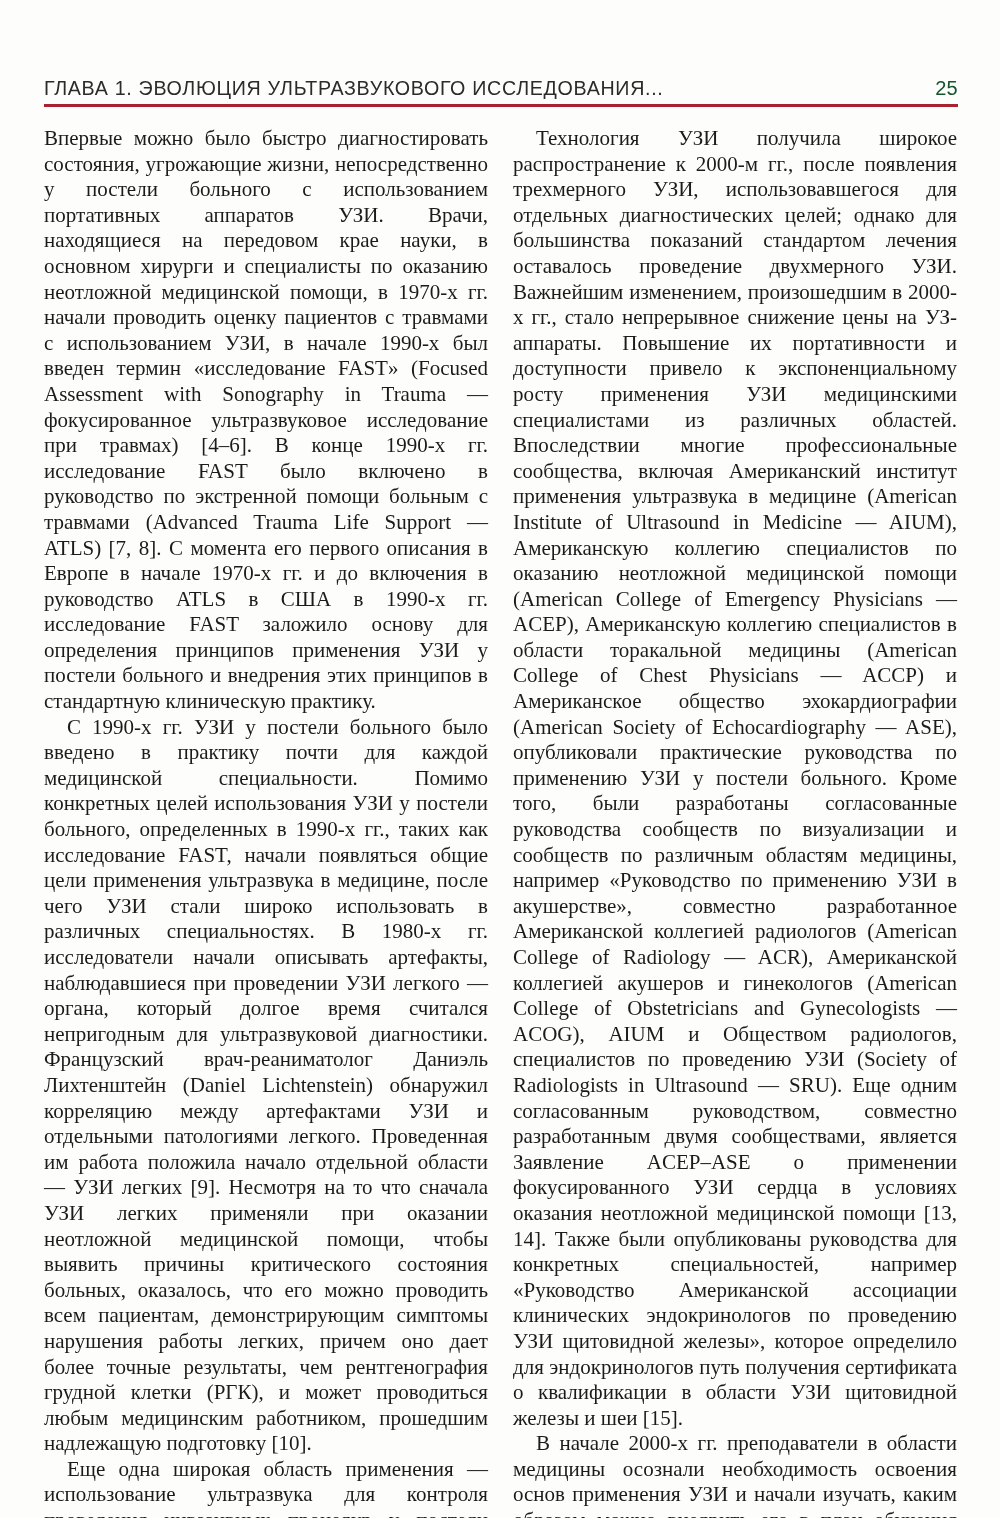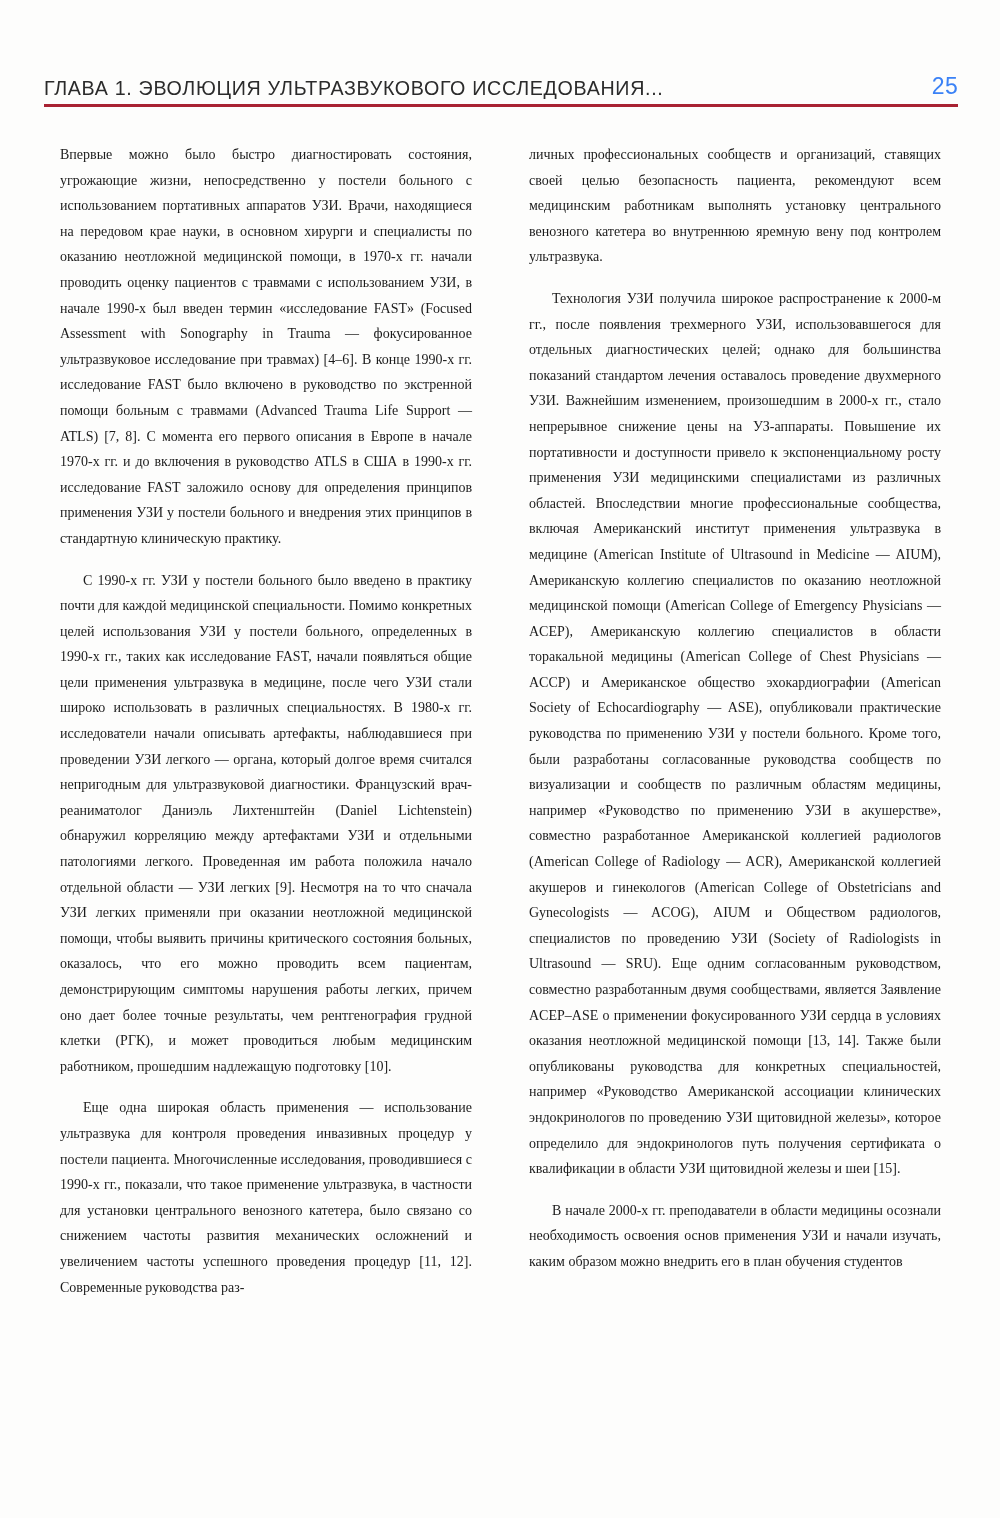--- a/index.html
+++ b/index.html
@@ -37,23 +37,23 @@
     letter-spacing: 0.7px;
     color: #2b2b2b;
     text-transform: uppercase;
     white-space: nowrap;
     transform: scaleX(0.96);
     transform-origin: left center;
   }
 
   .running-head-pageno {
     font-family: "Liberation Sans", "DejaVu Sans", sans-serif;
-    font-size: 23px;
+    font-size: 20px;
     font-weight: 400;
-    color: #3b82f6;
+    color: #14532d;
     letter-spacing: 0.3px;
   }
 
   .head-rule {
     position: absolute;
     left: 44px;
     top: 104px;
     width: 914px;
     height: 3px;
     background: #a82232;
@@ -69,23 +69,23 @@
     display: flex;
     gap: 25px;
   }
 
   .col {
     width: 444px;
     flex: 0 0 444px;
   }
 
   .col p {
-    margin: 16px;
+    margin: 0;
     font-family: "Liberation Serif", "DejaVu Serif", serif;
-    font-size: 14px;
+    font-size: 21px;
     line-height: 25.6px;
     color: #1b1b1b;
     text-align: justify;
     text-justify: inter-word;
     hyphens: manual;
     text-indent: 0;
     -webkit-font-smoothing: antialiased;
   }
 
   .col p.indent {
@@ -111,20 +111,19 @@
 
   <div class="columns">
 
     <div class="col">
       <p>Впервые можно было быстро диагностировать состояния, угрожающие жизни, непосредственно у постели больного с использованием портативных аппаратов УЗИ. Врачи, находящиеся на передовом крае науки, в основном хирурги и специалисты по оказанию неотложной медицинской помощи, в 1970-х гг. начали проводить оценку пациентов с травмами с использованием УЗИ, в начале 1990-х был введен термин «исследование FAST» (Focused Assessment with Sonography in Trauma — фокусированное ультразвуковое исследование при травмах) [4–6]. В конце 1990-х гг. исследование FAST было включено в руководство по экстренной помощи больным с травмами (Advanced Trauma Life Support — ATLS) [7, 8]. С момента его первого описания в Европе в начале 1970-х гг. и до включения в руководство ATLS в США в 1990-х гг. исследование FAST заложило основу для определения принципов применения УЗИ у постели больного и внедрения этих принципов в стандартную клиническую практику.</p>
       <p class="indent">С 1990-х гг. УЗИ у постели больного было введено в практику почти для каждой медицинской специальности. Помимо конкретных целей использования УЗИ у постели больного, определенных в 1990-х гг., таких как исследование FAST, начали появляться общие цели применения ультразвука в медицине, после чего УЗИ стали широко использовать в различных специальностях. В 1980-х гг. исследователи начали описывать артефакты, наблюдавшиеся при проведении УЗИ легкого — органа, который долгое время считался непригодным для ультразвуковой диагностики. Французский врач-реаниматолог Даниэль Лихтенштейн (Daniel Lichtenstein) обнаружил корреляцию между артефактами УЗИ и отдельными патологиями легкого. Проведенная им работа положила начало отдельной области — УЗИ легких [9]. Несмотря на то что сначала УЗИ легких применяли при оказании неотложной медицинской помощи, чтобы выявить причины критического состояния больных, оказалось, что его можно проводить всем пациентам, демонстрирующим симптомы нарушения работы легких, причем оно дает более точные результаты, чем рентгенография грудной клетки (РГК), и может проводиться любым медицинским работником, прошедшим надлежащую подготовку [10].</p>
       <p class="indent">Еще одна широкая область применения — использование ультразвука для контроля проведения инвазивных процедур у постели пациента. Многочисленные исследования, проводившиеся с 1990-х гг., показали, что такое применение ультразвука, в частности для установки центрального венозного катетера, было связано со снижением частоты развития механических осложнений и увеличением частоты успешного проведения процедур [11, 12]. Современные руководства раз-</p>
     </div>
 
     <div class="col">
-      <p>личных профессиональных сообществ и организаций, ставящих своей целью безопасность пациента, рекомендуют всем медицинским работникам выполнять установку центрального венозного катетера во внутреннюю яремную вену под контролем ультразвука.</p>
       <p class="indent">Технология УЗИ получила широкое распространение к 2000-м гг., после появления трехмерного УЗИ, использовавшегося для отдельных диагностических целей; однако для большинства показаний стандартом лечения оставалось проведение двухмерного УЗИ. Важнейшим изменением, произошедшим в 2000-х гг., стало непрерывное снижение цены на УЗ-аппараты. Повышение их портативности и доступности привело к экспоненциальному росту применения УЗИ медицинскими специалистами из различных областей. Впоследствии многие профессиональные сообщества, включая Американский институт применения ультразвука в медицине (American Institute of Ultrasound in Medicine — AIUM), Американскую коллегию специалистов по оказанию неотложной медицинской помощи (American College of Emergency Physicians — ACEP), Американскую коллегию специалистов в области торакальной медицины (American College of Chest Physicians — ACCP) и Американское общество эхокардиографии (American Society of Echocardiography — ASE), опубликовали практические руководства по применению УЗИ у постели больного. Кроме того, были разработаны согласованные руководства сообществ по визуализации и сообществ по различным областям медицины, например «Руководство по применению УЗИ в акушерстве», совместно разработанное Американской коллегией радиологов (American College of Radiology — ACR), Американской коллегией акушеров и гинекологов (American College of Obstetricians and Gynecologists — ACOG), AIUM и Обществом радиологов, специалистов по проведению УЗИ (Society of Radiologists in Ultrasound — SRU). Еще одним согласованным руководством, совместно разработанным двумя сообществами, является Заявление ACEP–ASE о применении фокусированного УЗИ сердца в условиях оказания неотложной медицинской помощи [13, 14]. Также были опубликованы руководства для конкретных специальностей, например «Руководство Американской ассоциации клинических эндокринологов по проведению УЗИ щитовидной железы», которое определило для эндокринологов путь получения сертификата о квалификации в области УЗИ щитовидной железы и шеи [15].</p>
       <p class="indent">В начале 2000-х гг. преподаватели в области медицины осознали необходимость освоения основ применения УЗИ и начали изучать, каким образом можно внедрить его в план обучения студентов</p>
     </div>
 
   </div>
 
 </div>
 
 </body></html>

